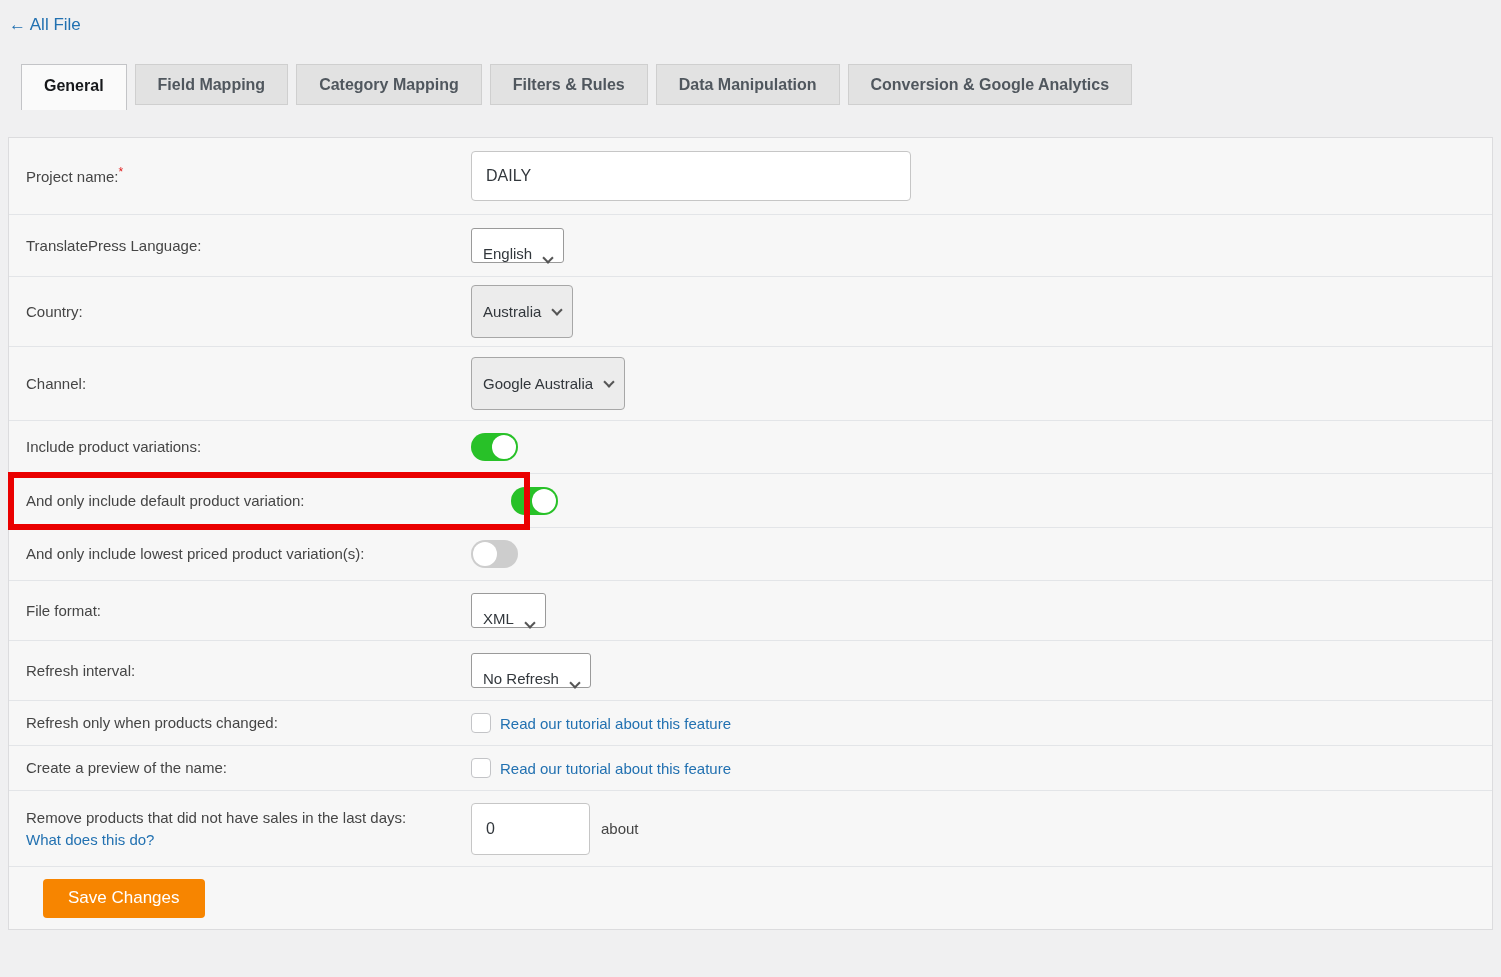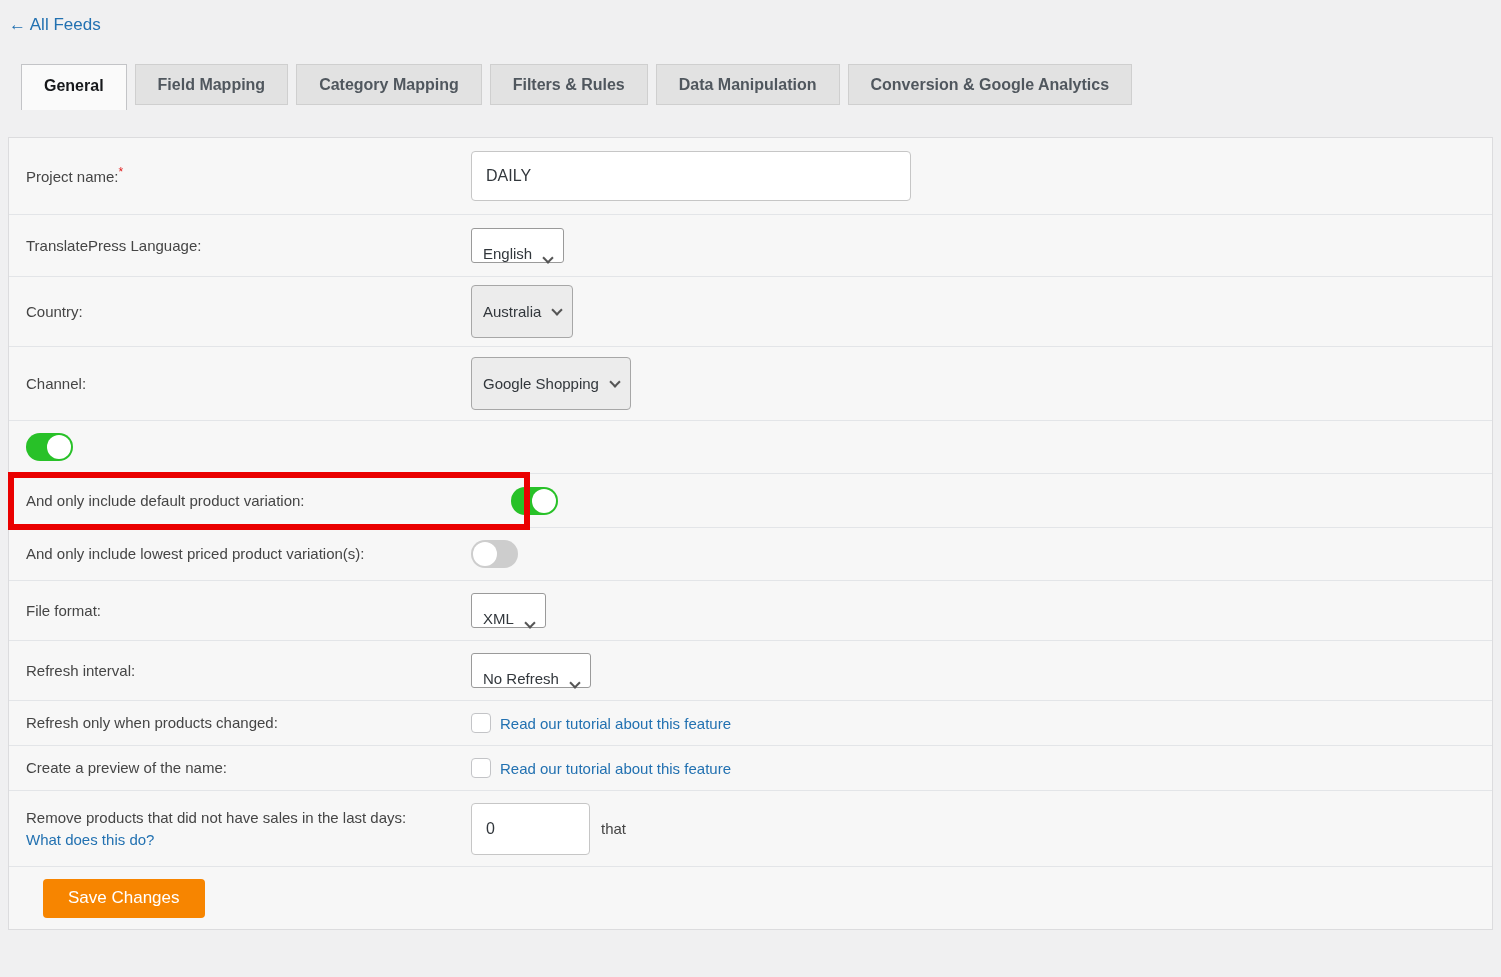--- a/index.html
+++ b/index.html
@@ -167,21 +167,21 @@
     font-family: inherit;
     cursor: pointer;
     text-align: center;
   }
 </style>
 </head>
 <body>
 
 
 
-<a class="back-link">← All Feeds</a>
+<a class="back-link">← All File</a>
 
 <div class="tabbar">
   <div class="tab active">General</div>
   <div class="tab">Field Mapping</div>
   <div class="tab">Category Mapping</div>
   <div class="tab">Filters &amp; Rules</div>
   <div class="tab">Data Manipulation</div>
   <div class="tab">Conversion &amp; Google Analytics</div>
 </div>
 
@@ -204,26 +204,27 @@
     <div class="lbl">Country:</div>
     <div class="select sel-lg">
       <span>Australia</span>
       <span class="chev"></span>
     </div>
   </div>
 
   <div class="row r4">
     <div class="lbl">Channel:</div>
     <div class="select sel-lg">
-      <span>Google Shopping</span>
+      <span>Google Australia</span>
       <span class="chev"></span>
     </div>
   </div>
 
   <div class="row r5">
+    <div class="lbl">Include product variations:</div>
     <div class="toggle on">
       <div class="knob"></div>
     </div>
   </div>
 
   <div class="row r6">
     <div class="red-box"></div>
     <div class="lbl">And only include default product variation:</div>
     <div class="toggle on">
       <div class="knob"></div>
@@ -263,21 +264,21 @@
     <div class="lbl">Create a preview of the name:</div>
     <div class="checkbox"></div>
     <a class="inline-link">Read our tutorial about this feature</a>
   </div>
 
   <div class="row r12">
     <div class="lbl">
       <div class="lbl-narrow"><span>Remove products that did not have sales in the last days:</span> <a class="inline-link">What does this do?</a></div>
     </div>
     <input class="text-input days-input" type="text" value="0" style="">
-    <span class="suffix">that</span>
+    <span class="suffix">about</span>
   </div>
 
   <div class="row r13">
     <button class="save-btn">Save Changes</button>
   </div>
 
 </div>
 
 
 

